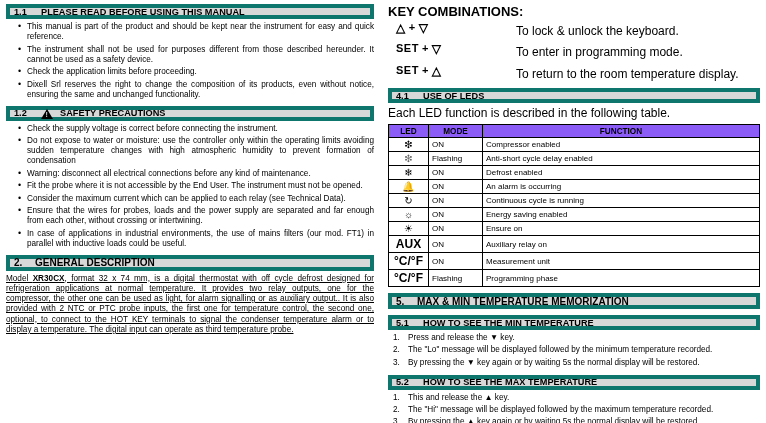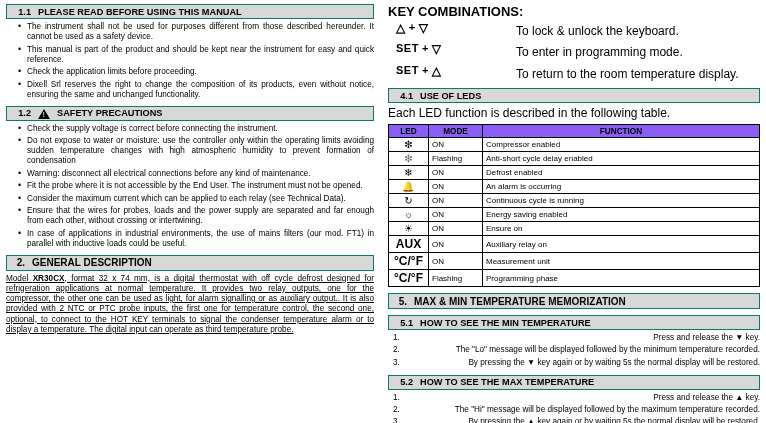--- a/index.html
+++ b/index.html
@@ -24,32 +24,31 @@
   }
   .col {
     position: absolute;
     top: 4px;
   }
   .col-left { left: 6px; width: 368px; }
   .col-right { left: 388px; width: 372px; }
 
   
   .sec-head {
-    border: 1px solid #0f766e;
+    border: 4px solid #0f766e;
     background: #d8d8d8;
     font-weight: bold;
     font-size: 9.2px;
     padding: 2px 3px 2px 4px;
     display: flex;
     align-items: center;
     gap: 7px;
     box-sizing: border-box;
     height: 15px;
     margin-bottom: 3px;
-    text-align: right;
   }
   .sec-head .num { min-width: 20px; }
   .sec-head.big { font-size: 10px; height: 16px; }
   .sec-head.big .num { min-width: 14px; }
 
   
   ul.bullets {
     margin: 0 0 6px 0;
     padding: 0 0 0 14px;
     list-style: none;
@@ -67,21 +66,20 @@
     left: -2px;
     top: -1px;
     font-size: 9px;
   }
 
   ol.nums {
     margin: 0 0 7px 0;
     padding: 0 0 0 4px;
     list-style: none;
     counter-reset: n;
-    text-align: right;
   }
   ol.nums li {
     position: relative;
     counter-increment: n;
     padding-left: 16px;
     margin-bottom: 2px;
     line-height: 1.25;
   }
   ol.nums li::before {
     content: counter(n) ".";
@@ -183,22 +181,22 @@
 <div class="page">
 
   <div class="col col-left">
 
     <div class="sec-head">
       <span class="num">1.1</span>
       <span>PLEASE READ BEFORE USING THIS MANUAL</span>
     </div>
 
     <ul class="bullets">
+      <li>This manual is part of the product and should be kept near the instrument for easy and quick reference.</li>
       <li>The instrument shall not be used for purposes different from those described hereunder. It cannot be used as a safety device.</li>
-      <li>This manual is part of the product and should be kept near the instrument for easy and quick reference.</li>
       <li>Check the application limits before proceeding.</li>
       <li>Dixell Srl reserves the right to change the composition of its products, even without notice, ensuring the same and unchanged functionality.</li>
     </ul>
 
     <div class="sec-head">
       <span class="num">1.2</span>
       <span class="warn-tri"></span>
       <span>SAFETY PRECAUTIONS</span>
     </div>
 
@@ -338,19 +336,19 @@
       <li>The "Lo" message will be displayed followed by the minimum temperature recorded.</li>
       <li>By pressing the ▼ key again or by waiting 5s the normal display will be restored.</li>
     </ol>
 
     <div class="sec-head">
       <span class="num">5.2</span>
       <span>HOW TO SEE THE MAX TEMPERATURE</span>
     </div>
 
     <ol class="nums">
-      <li>Press and release the ▲ key.</li>
+      <li>This and release the ▲ key.</li>
       <li>The "Hi" message will be displayed followed by the maximum  temperature recorded.</li>
       <li>By pressing the ▲ key again or by waiting 5s the normal display will be restored.</li>
     </ol>
 
   </div>
 </div>
 
 </body></html>

